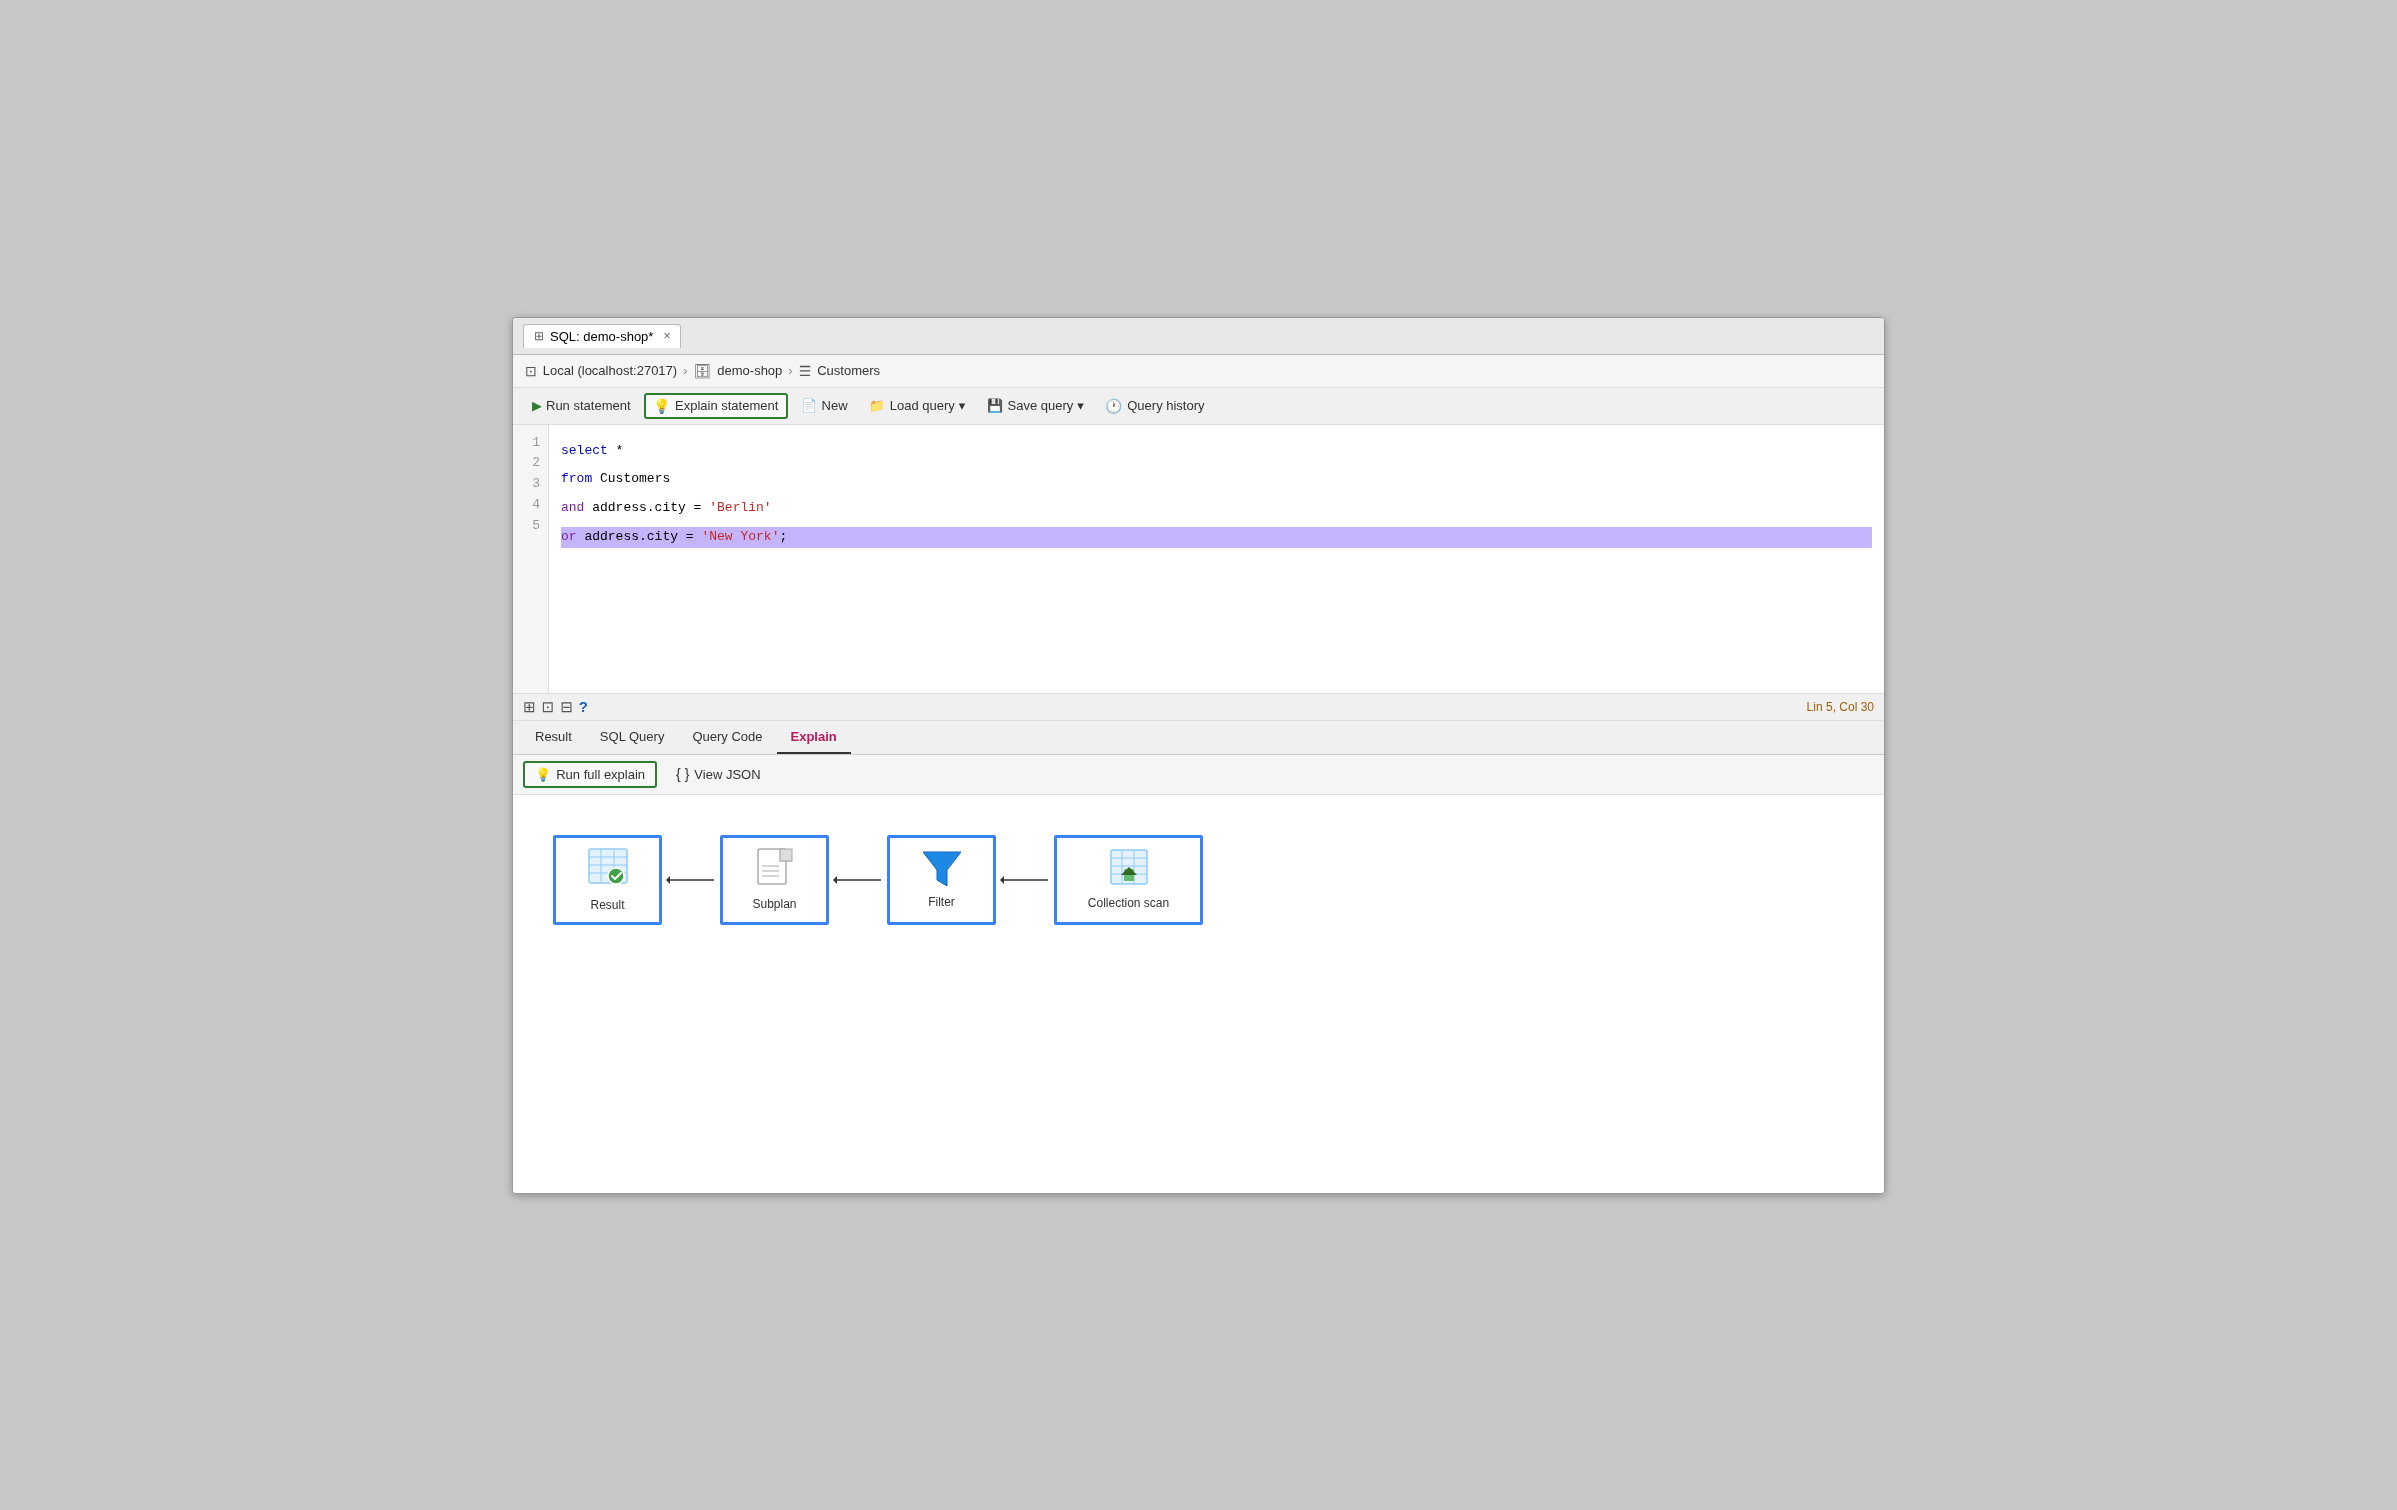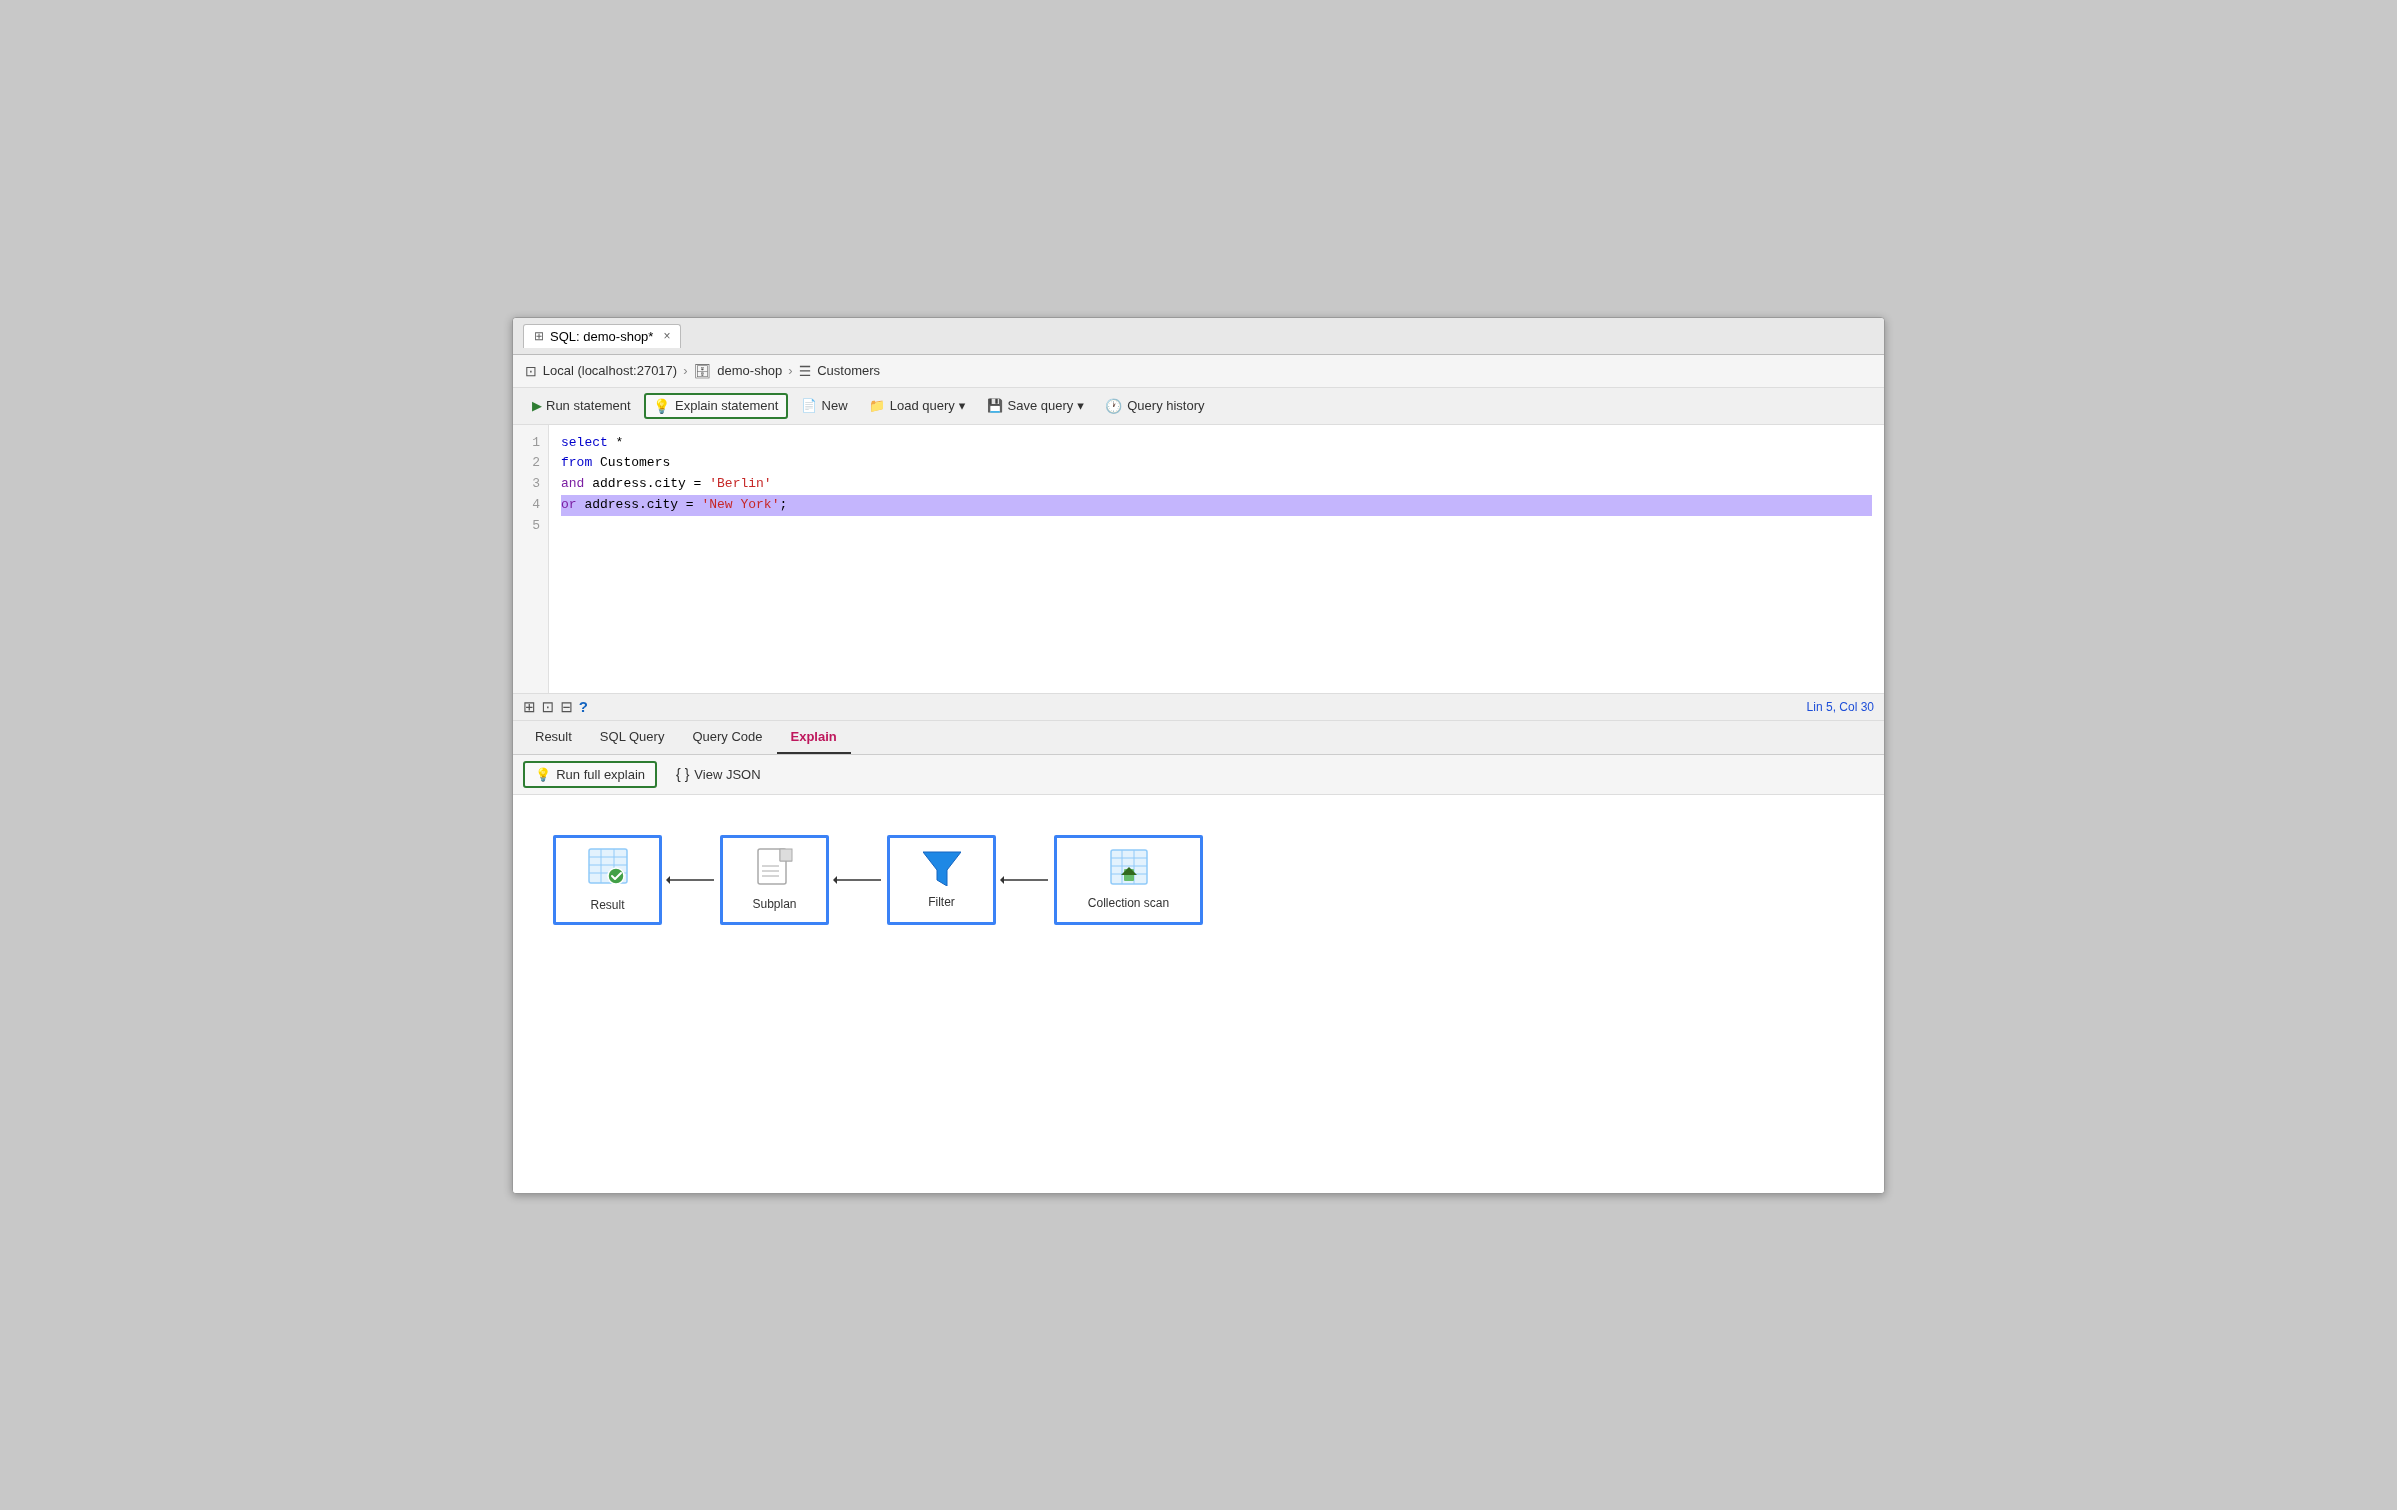--- a/index.html
+++ b/index.html
@@ -103,20 +103,21 @@
     }
     .code-content {
       padding: 8px 12px;
       font-family: 'Courier New', monospace;
       font-size: 13px;
       line-height: 1.6;
       flex: 1;
     }
     .code-line {
       white-space: pre;
+      margin-top: 8px;
     }
     .code-line.highlighted-line {
       background: #c4b5fd;
     }
     .kw { color: #0000cc; }
     .kw2 { color: #7b1fa2; }
     .str { color: #c62828; }
     .num { color: #1565c0; }
     .editor-footer {
       background: #f0f0f0;
@@ -131,21 +132,21 @@
       gap: 6px;
       align-items: center;
     }
     .editor-footer-icons span {
       font-size: 15px;
       color: #555;
       cursor: pointer;
     }
     .editor-footer-pos {
       font-size: 12px;
-      color: #1d4ed8;
+      color: #a16207;
     }
     .tabs-bar {
       background: #f0f0f0;
       border-bottom: 1px solid #ccc;
       display: flex;
       align-items: center;
       padding: 0 8px;
     }
     .result-tab {
       padding: 8px 14px;

